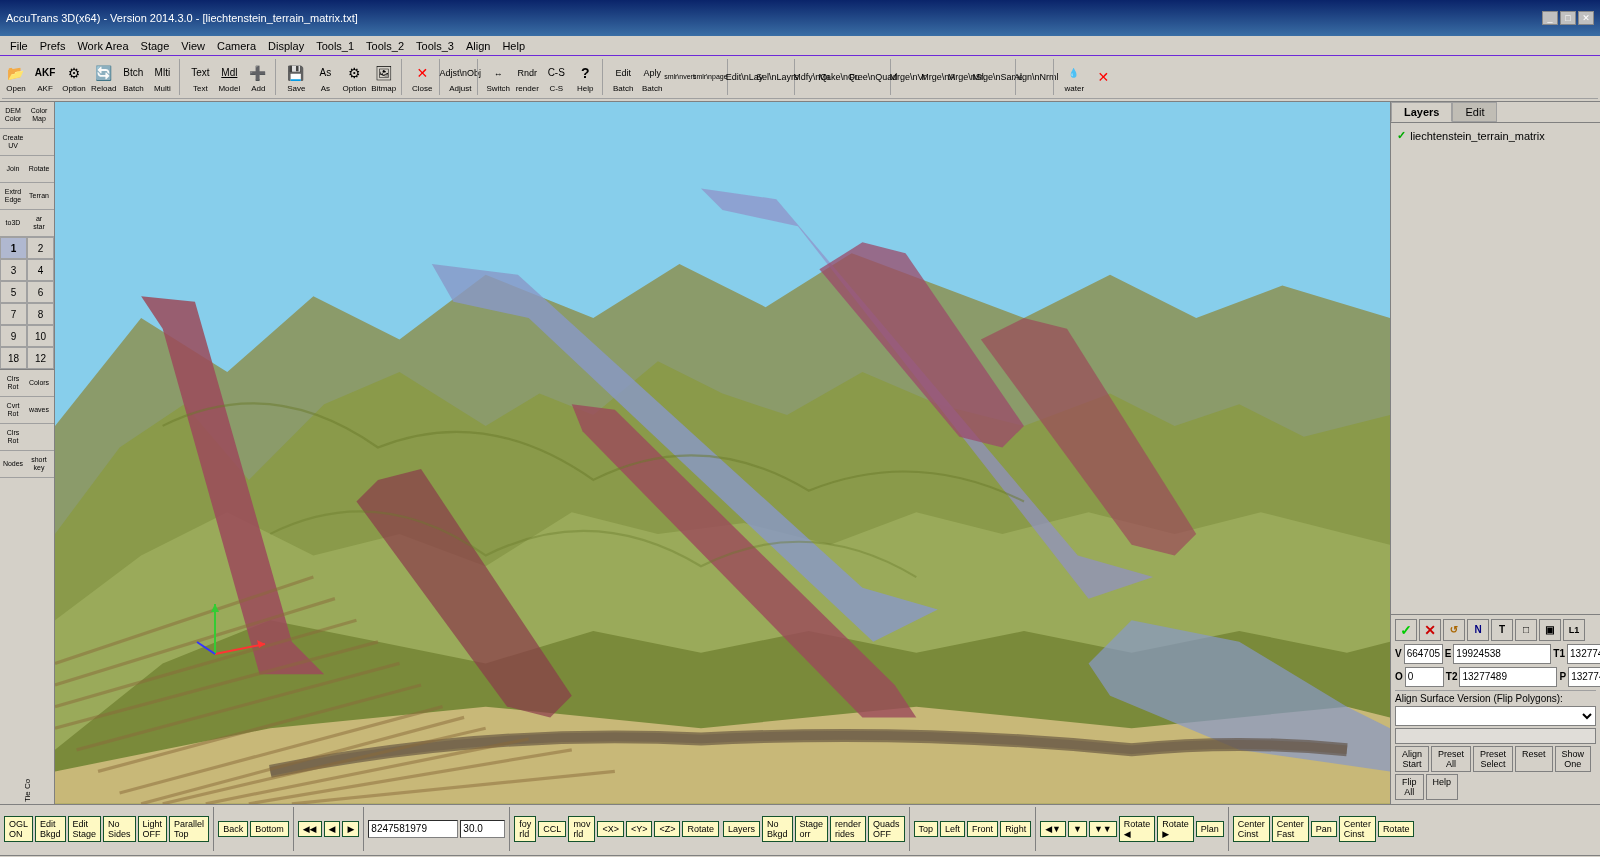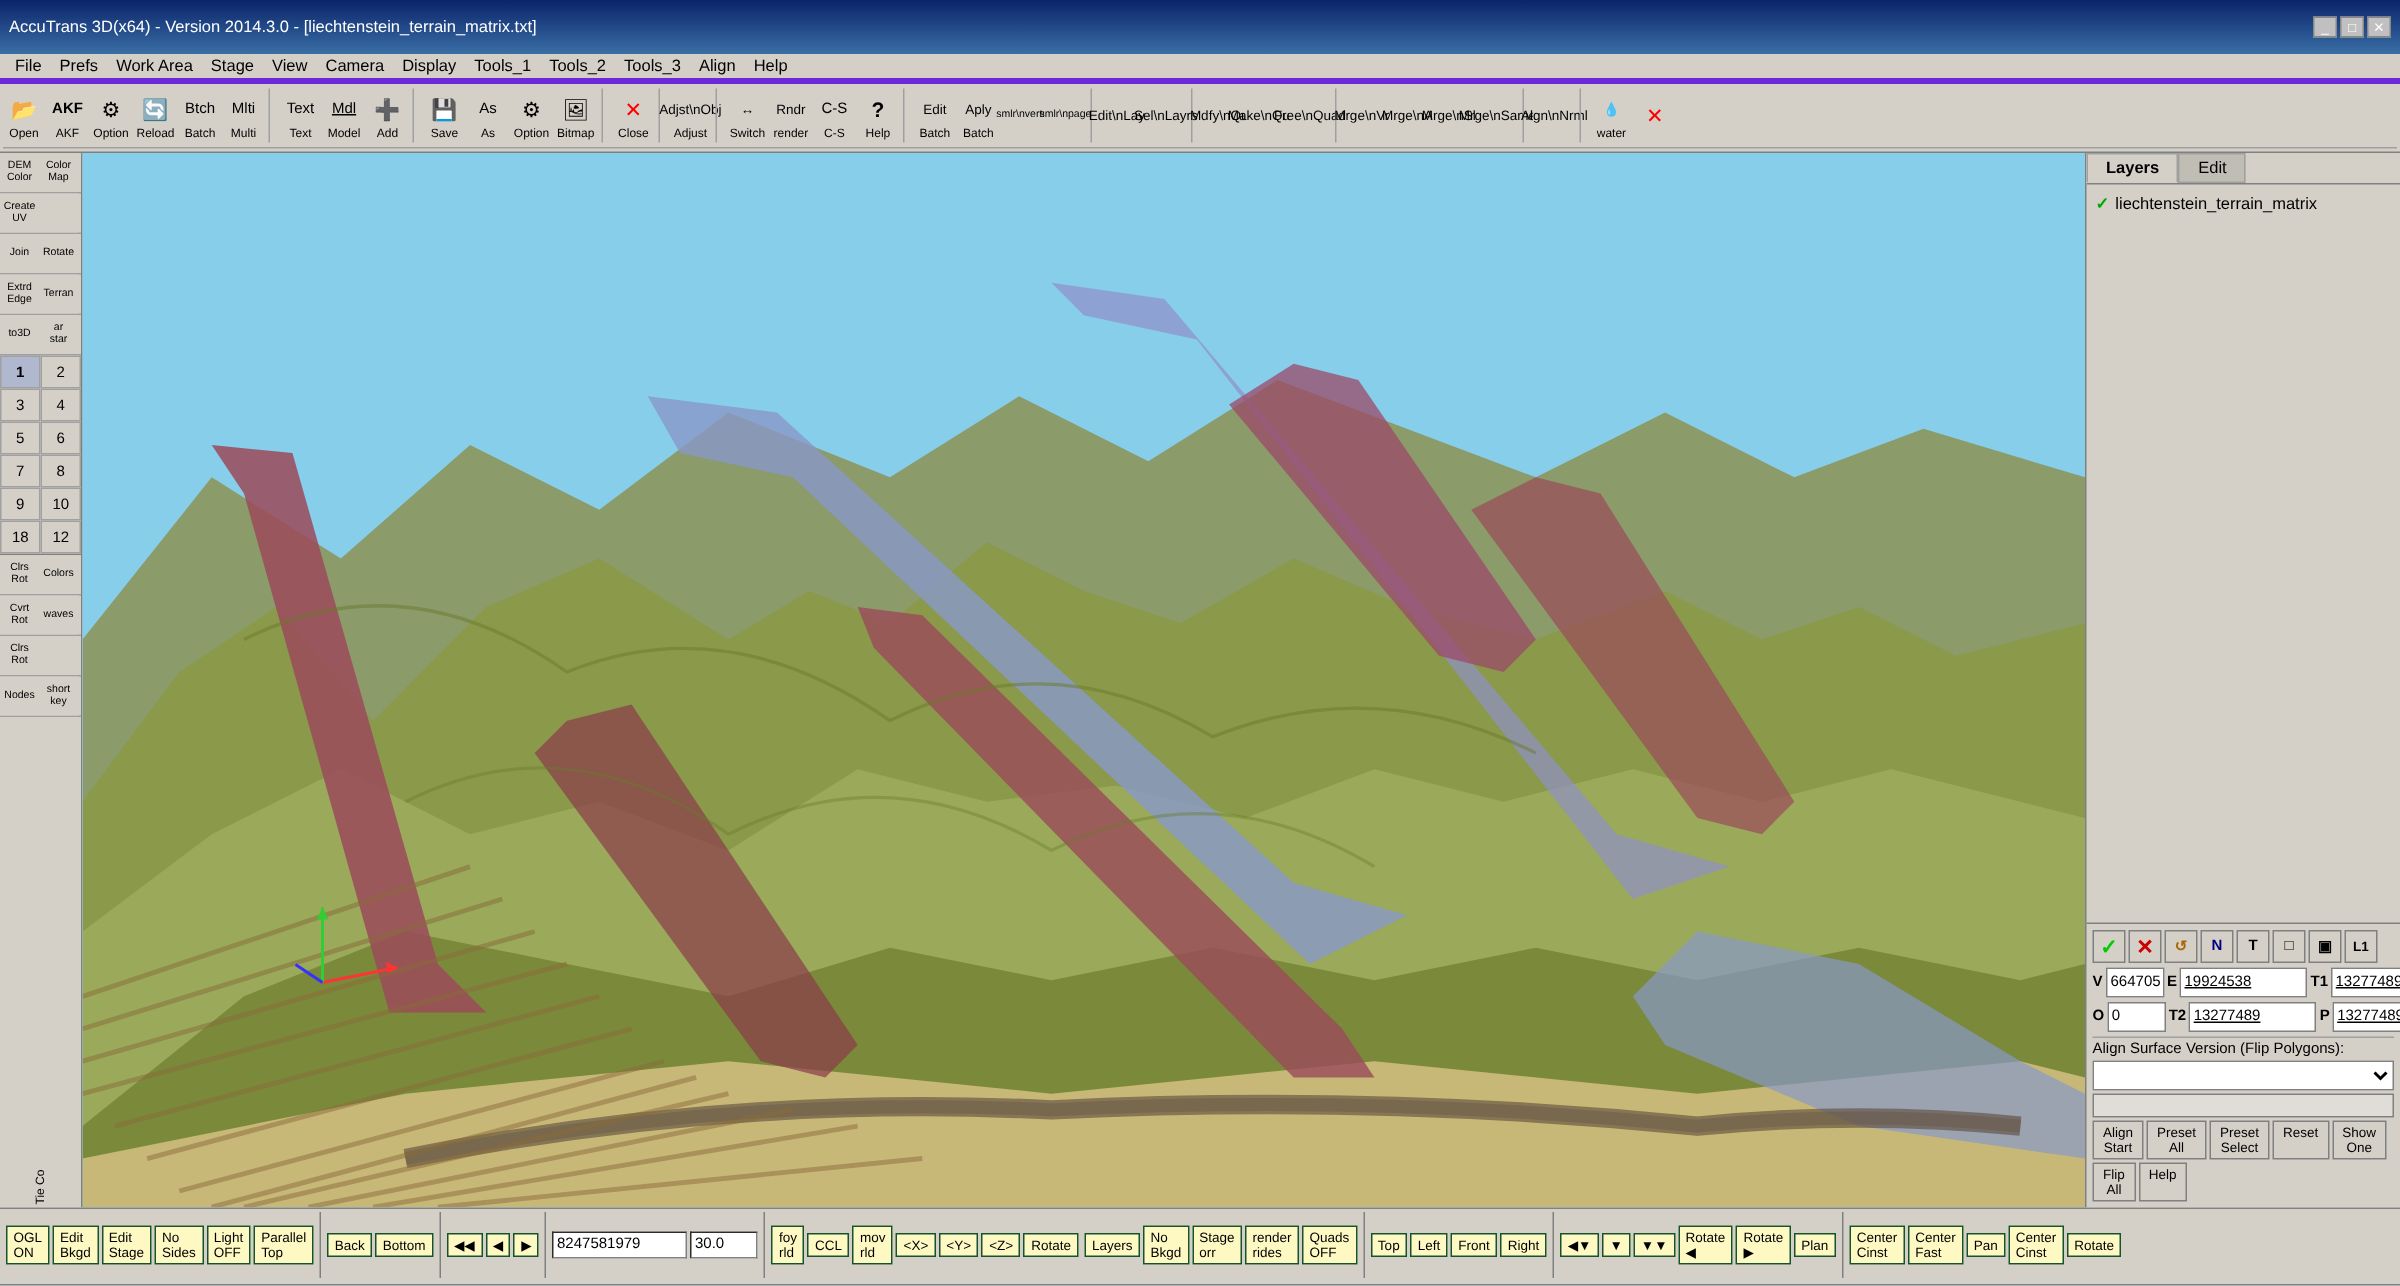--- a/index.html
+++ b/index.html
@@ -18,21 +18,21 @@
     #titlebar-controls { display: flex; gap: 2px; }
     .title-btn { width: 16px; height: 14px; background: #c0c0c0; border: 1px solid #888; font-size: 9px; display: flex; align-items: center; justify-content: center; cursor: pointer; }
 
     
     #menubar {
       height: 20px;
       background: #d4d0c8;
       display: flex;
       align-items: center;
       padding: 0 4px;
-      border-bottom: 4px solid #6d28d9;
+      border-bottom: 1px solid #6d28d9;
     }
     .menu-item { padding: 2px 6px; font-size: 11px; cursor: pointer; }
 
     
     #toolbars {
       background: #d4d0c8;
       border-bottom: 1px solid #808080;
       padding: 2px;
     }
     #toolbar-row1 {
@@ -209,21 +209,21 @@
       font-weight: bold;
     }
     .ctrl-field {
       height: 20px;
       background: white;
       border: 1px solid #808080;
       font-size: 10px;
       padding: 0 2px;
     }
     .ctrl-field-sm { width: 39px; }
-    .ctrl-field-md { width: 85px; text-decoration: underline; }
+    .ctrl-field-md { width: 98px; }
     .ctrl-label { font-size: 10px; font-weight: bold; }
     
     #align-normals-label {
       font-size: 10px;
       padding: 2px 0;
       border-top: 1px solid #a0a0a0;
       margin-top: 2px;
     }
     .dropdown-field {
       width: 100%;

